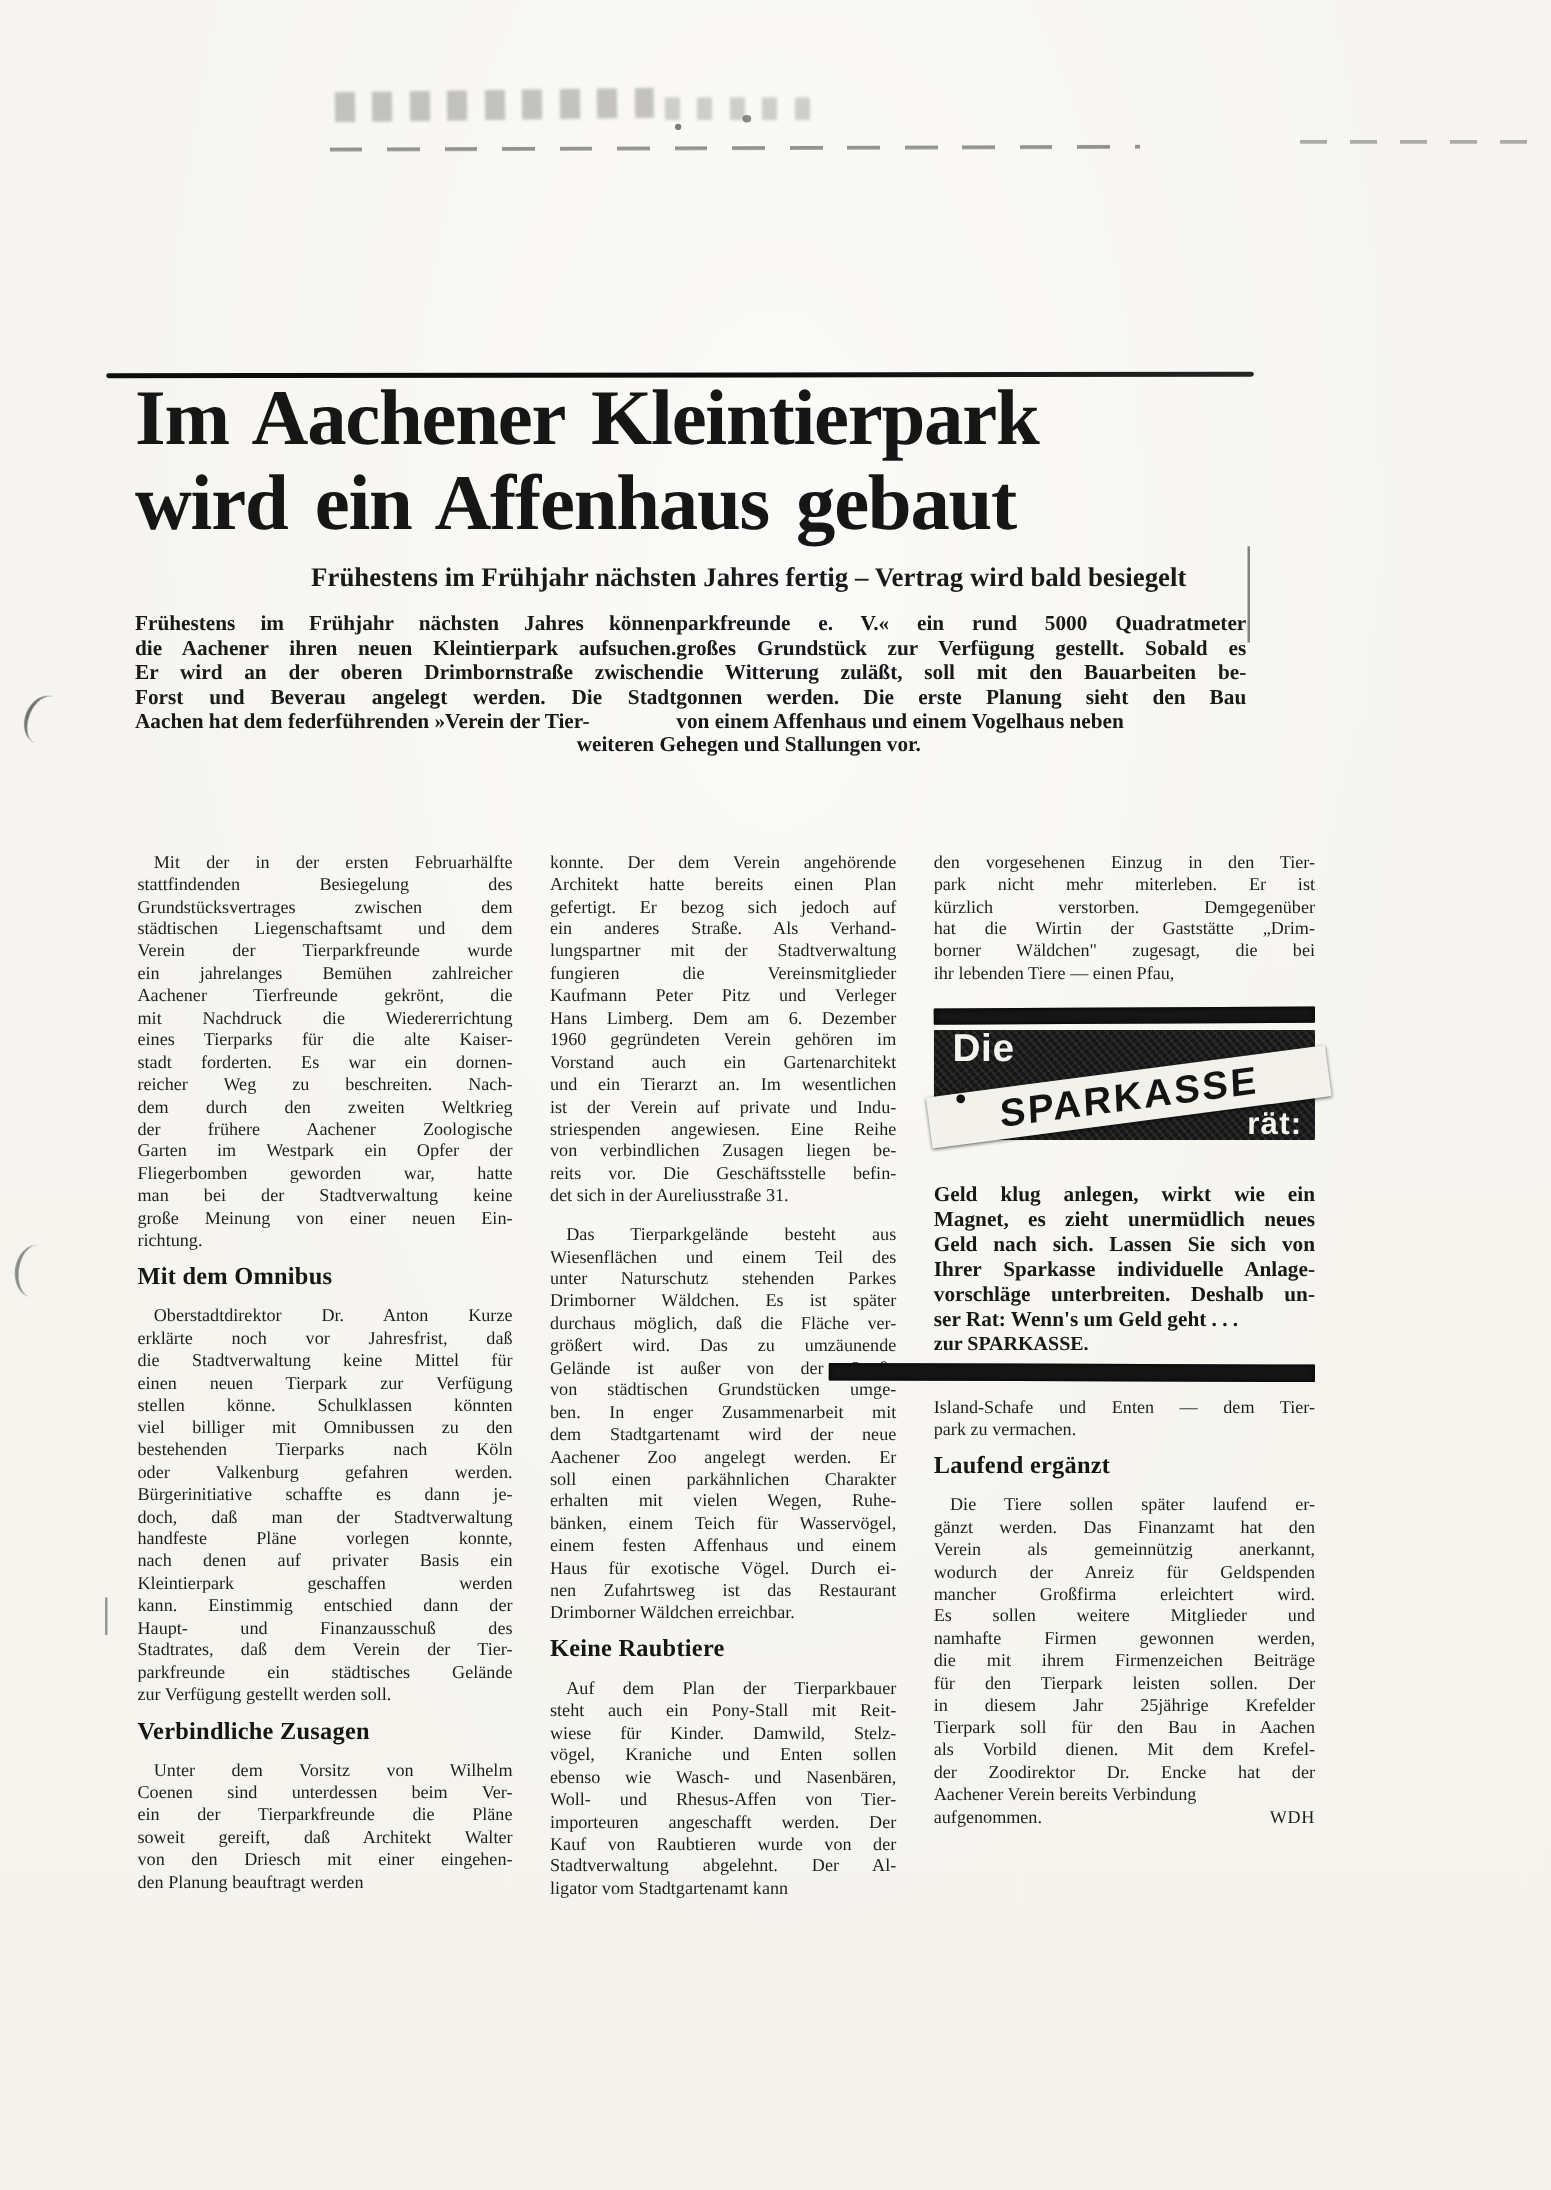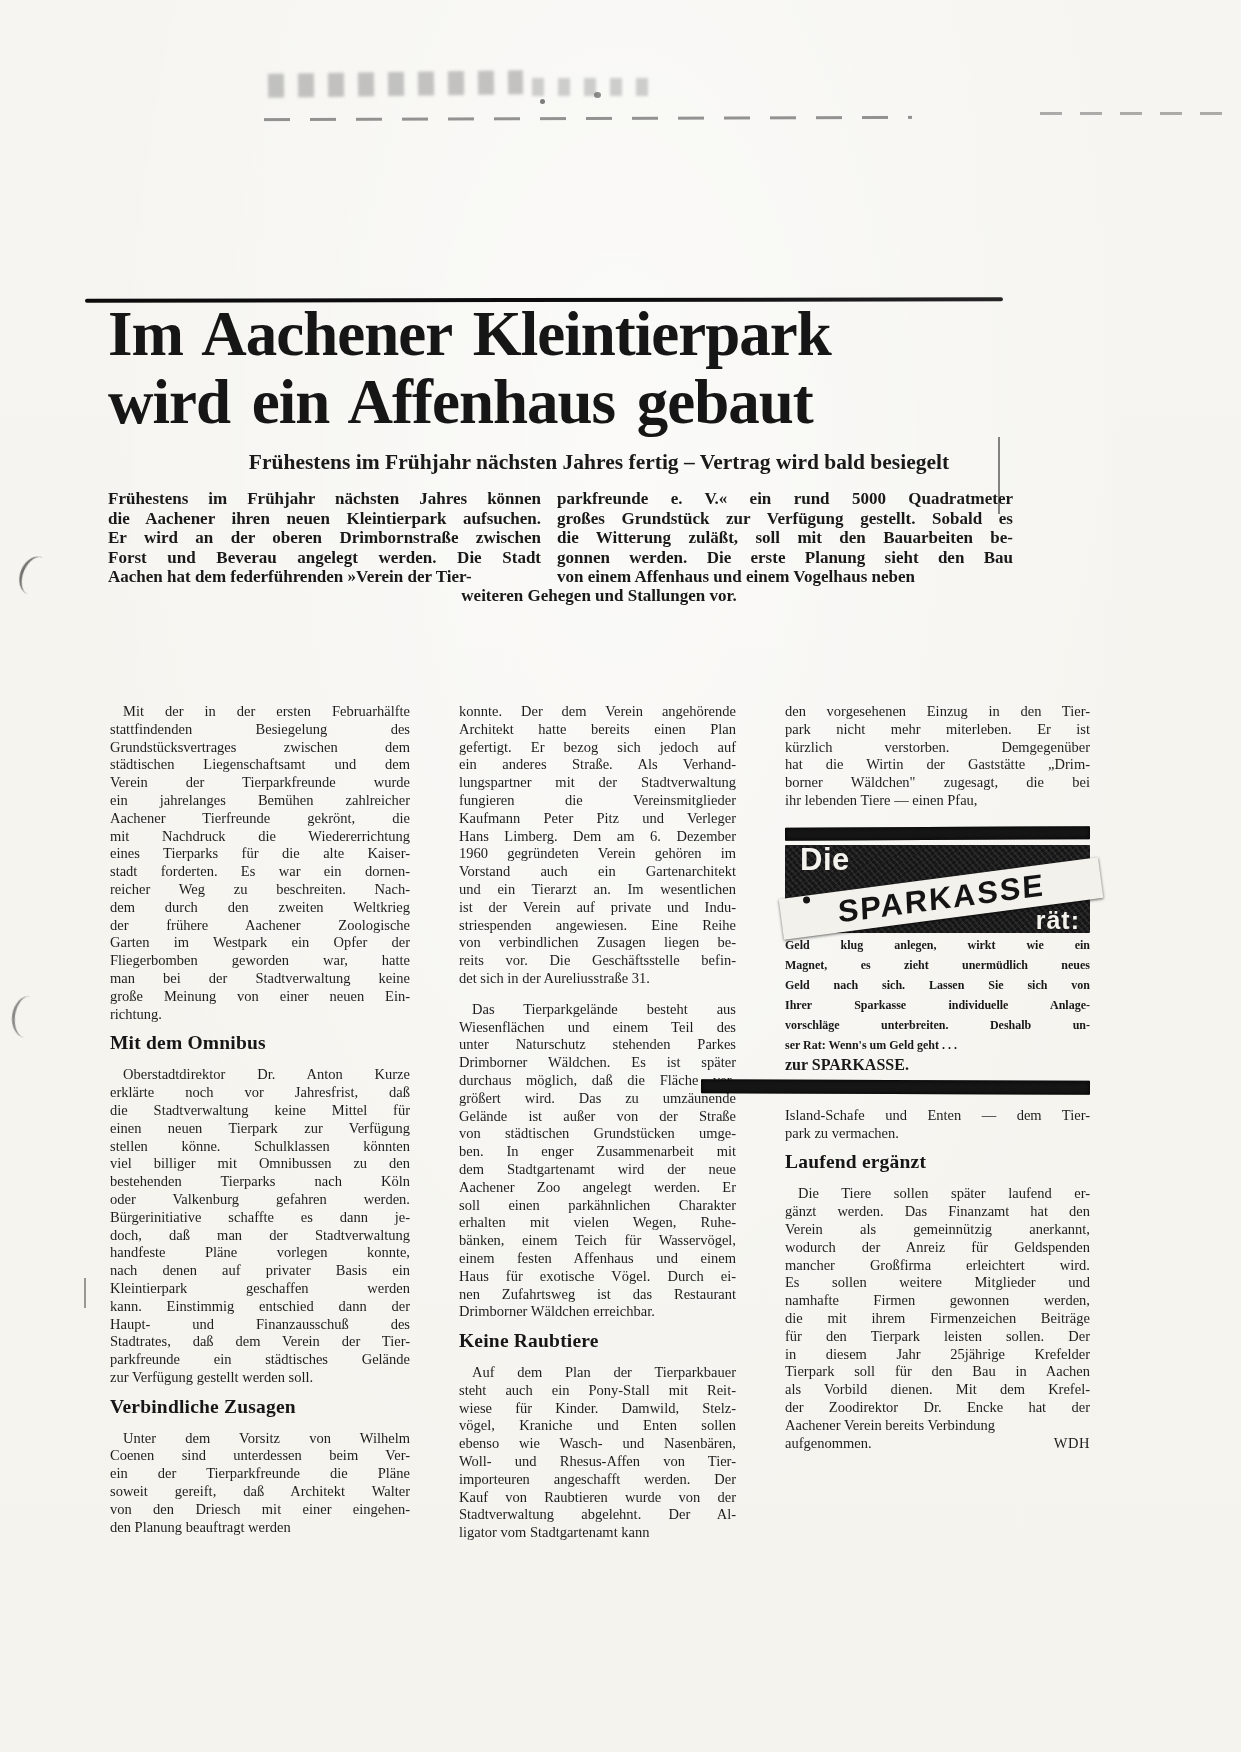--- a/index.html
+++ b/index.html
@@ -45,28 +45,28 @@
 
   
   .headline{position:absolute;left:108px;top:300px;width:985px;margin:0;
     font-weight:bold;font-size:63px;line-height:68px;letter-spacing:-1px;word-spacing:7px;color:#161616;}
   .headline .hl{display:block;}
   .subhead{position:absolute;left:110px;top:450px;width:978px;text-align:center;
     font-weight:bold;font-size:21.5px;color:#1a1a1a;}
 
   
   .lead{position:absolute;left:108px;top:489px;width:982px;display:grid;
-    grid-template-columns:433px 456px;column-gap:16px;
+    grid-template-columns:433px 456px;column-gap:0;
     font-weight:bold;font-size:17px;line-height:19.5px;color:#191919;}
   .lead-close{position:absolute;left:108px;top:586px;width:982px;text-align:center;
     font-weight:bold;font-size:17px;color:#191919;}
 
   
-  .cols{position:absolute;left:110px;top:703px;width:980px;display:grid;
-    grid-template-columns:300px 277px 305px;column-gap:49px;
+  .cols{position:absolute;left:110px;top:682px;width:980px;display:grid;
+    grid-template-columns:300px 277px 305px;column-gap:30px;
     font-size:14.5px;line-height:17.8px;color:#1d1d1d;}
   .para{margin:0;}
   .tline{display:block;text-align:justify;text-align-last:justify;}
   .tline-last{text-align-last:left;}
   .para.indent .tline:first-child{text-indent:13px;}
   .colhead{margin:9px 0 13px;font-size:19.5px;line-height:21px;font-weight:bold;letter-spacing:.2px;color:#161616;}
   .col2 .p-cont{margin-top:0;}
   .mt{margin-top:13px;}
 
   
@@ -81,21 +81,21 @@
   .ad-die{position:absolute;left:15px;top:6px;color:#f4f3ee;
     font-family:"Liberation Sans",sans-serif;font-weight:bold;font-size:31px;letter-spacing:.5px;}
   .ad-band{position:absolute;left:-5px;top:33px;width:322px;height:41px;background:#f2f1ec;
     transform:rotate(-7.5deg);display:flex;align-items:center;justify-content:center;
     box-shadow:0 1px 3px rgba(0,0,0,.6);}
   .ad-sparkasse{position:relative;font-family:"Liberation Sans",sans-serif;font-weight:bold;
     font-size:31px;letter-spacing:2px;transform:skewX(-5deg);color:#141414;}
   .ad-sdot{position:absolute;left:24px;top:1px;width:7px;height:7px;border-radius:50%;background:#141414;}
   .ad-raet{position:absolute;right:10px;bottom:3px;color:#f4f3ee;
     font-family:"Liberation Sans",sans-serif;font-weight:bold;font-size:25px;letter-spacing:1px;}
-  .ad-text{margin-top:2px;font-weight:bold;font-size:12px;line-height:20px;color:#181818;}
+  .ad-text{margin-top:34px;font-weight:bold;font-size:17px;line-height:20px;color:#181818;}
   .ad-text-last{font-weight:bold;font-size:16px;line-height:20px;color:#181818;}
   .ad-bar-bottom{height:14px;margin-left:-84px;width:calc(100% + 84px);margin-top:5px;
     transform:rotate(.2deg);border-radius:1px;}
 
   .signoff-row{display:flex;justify-content:space-between;align-items:flex-start;}
   .wdh{font-weight:normal;letter-spacing:.5px;}
 </style>
 </head>
 <body>
 

